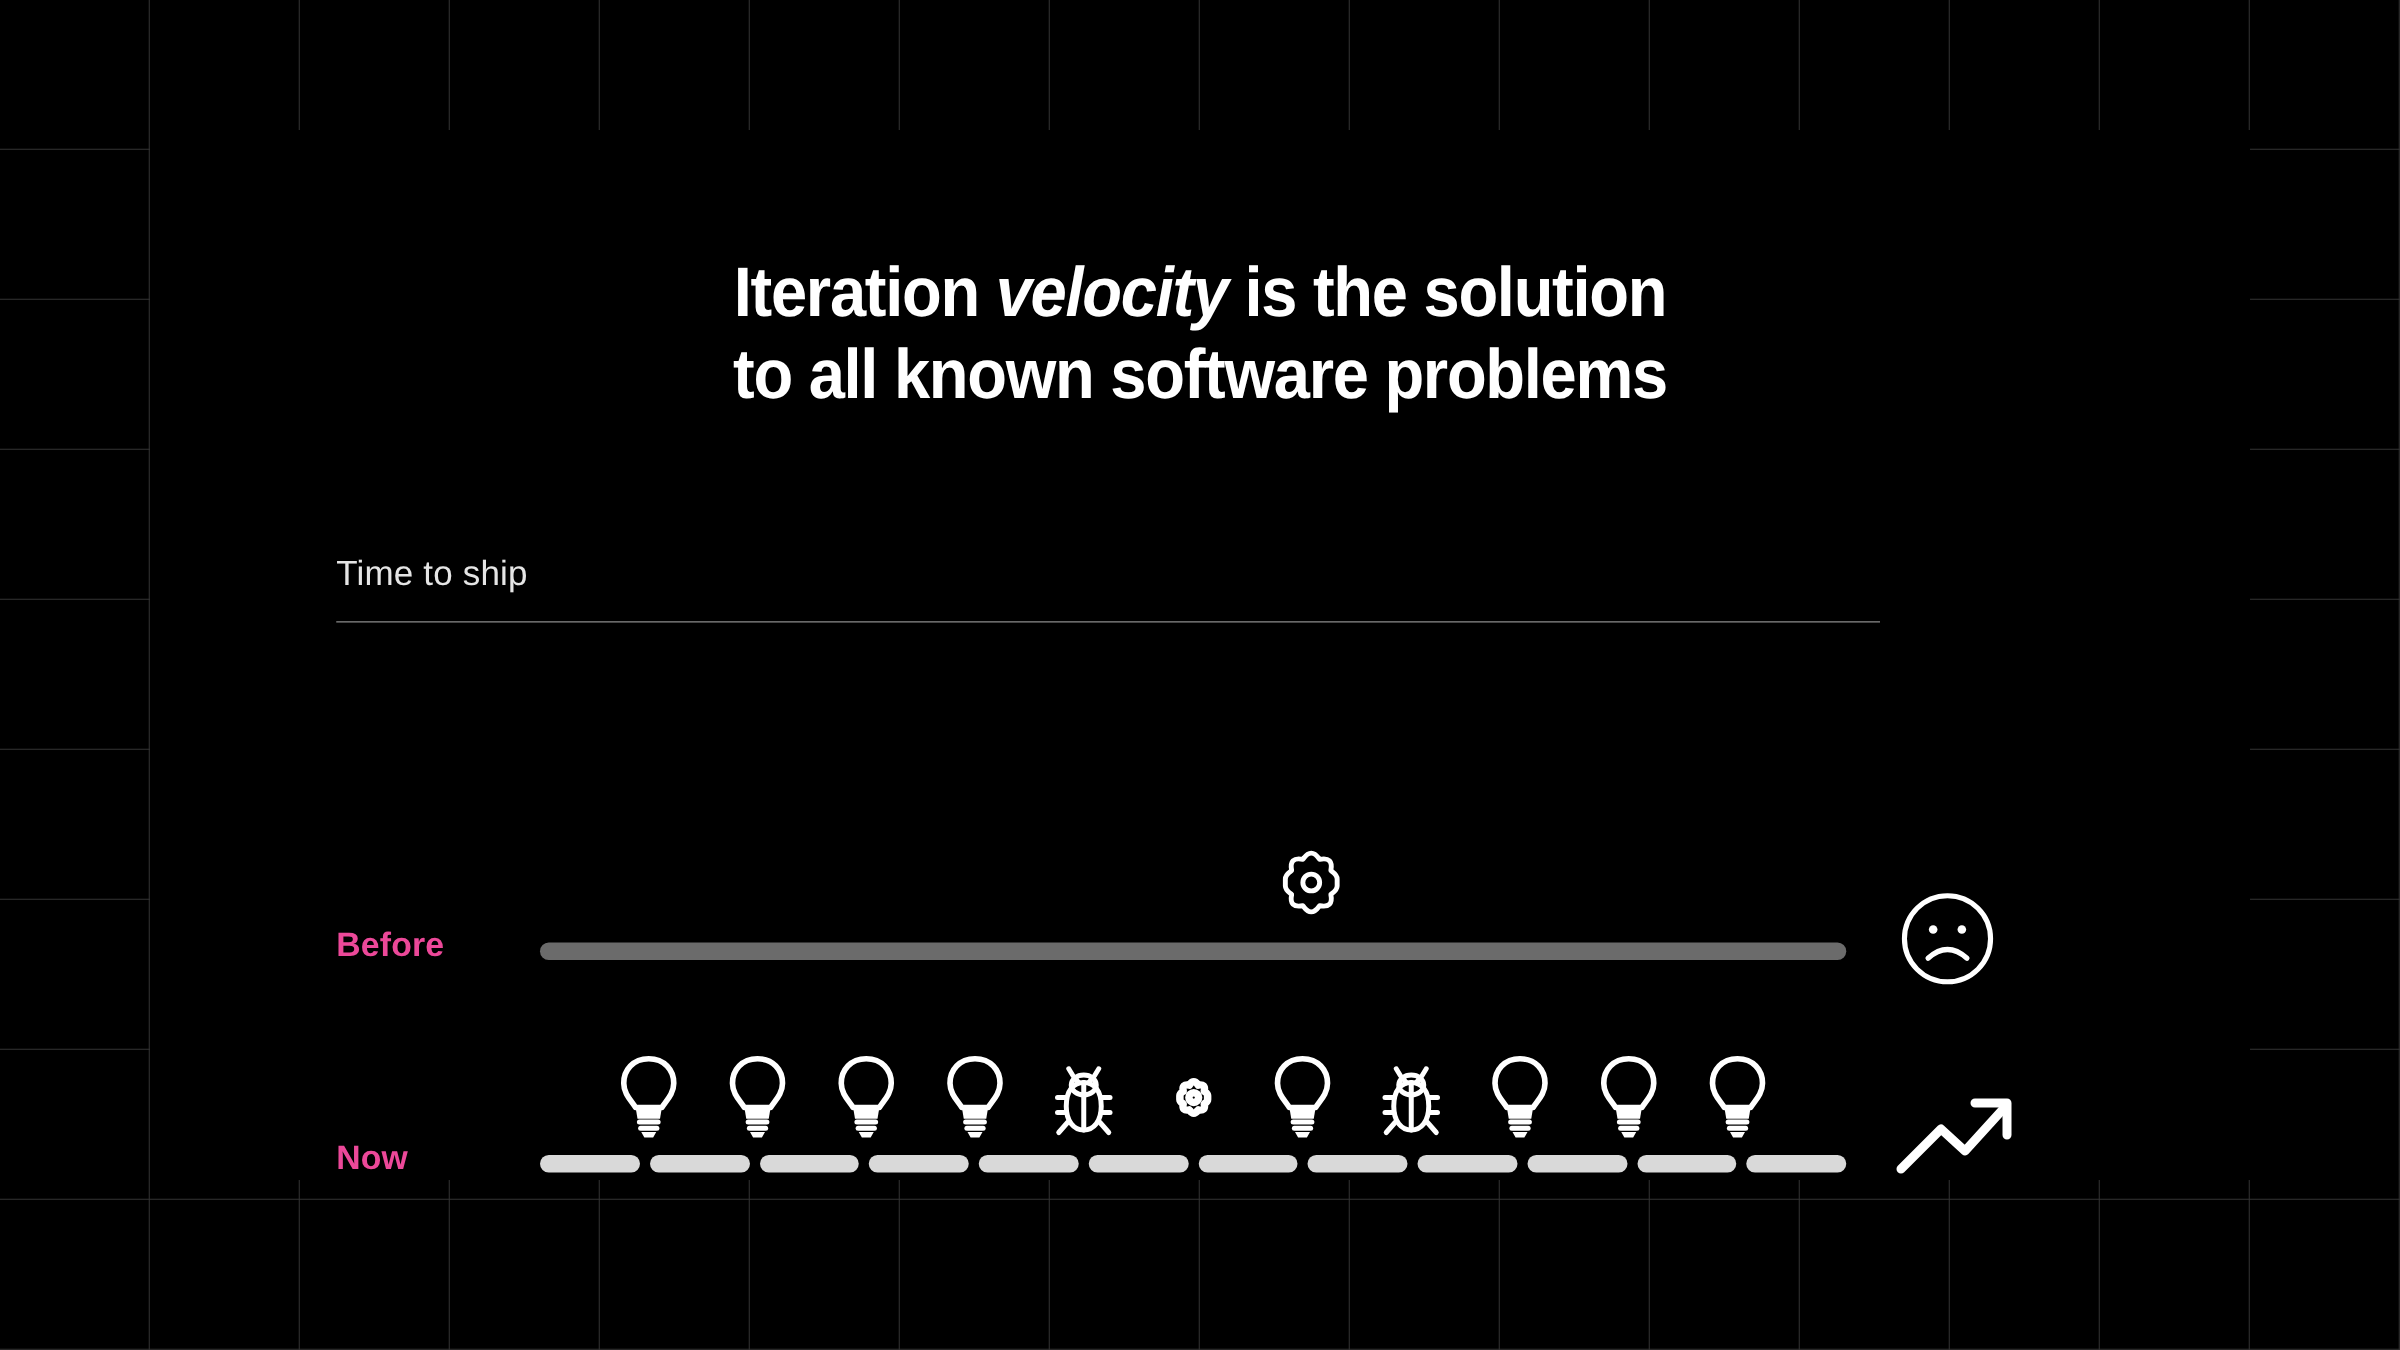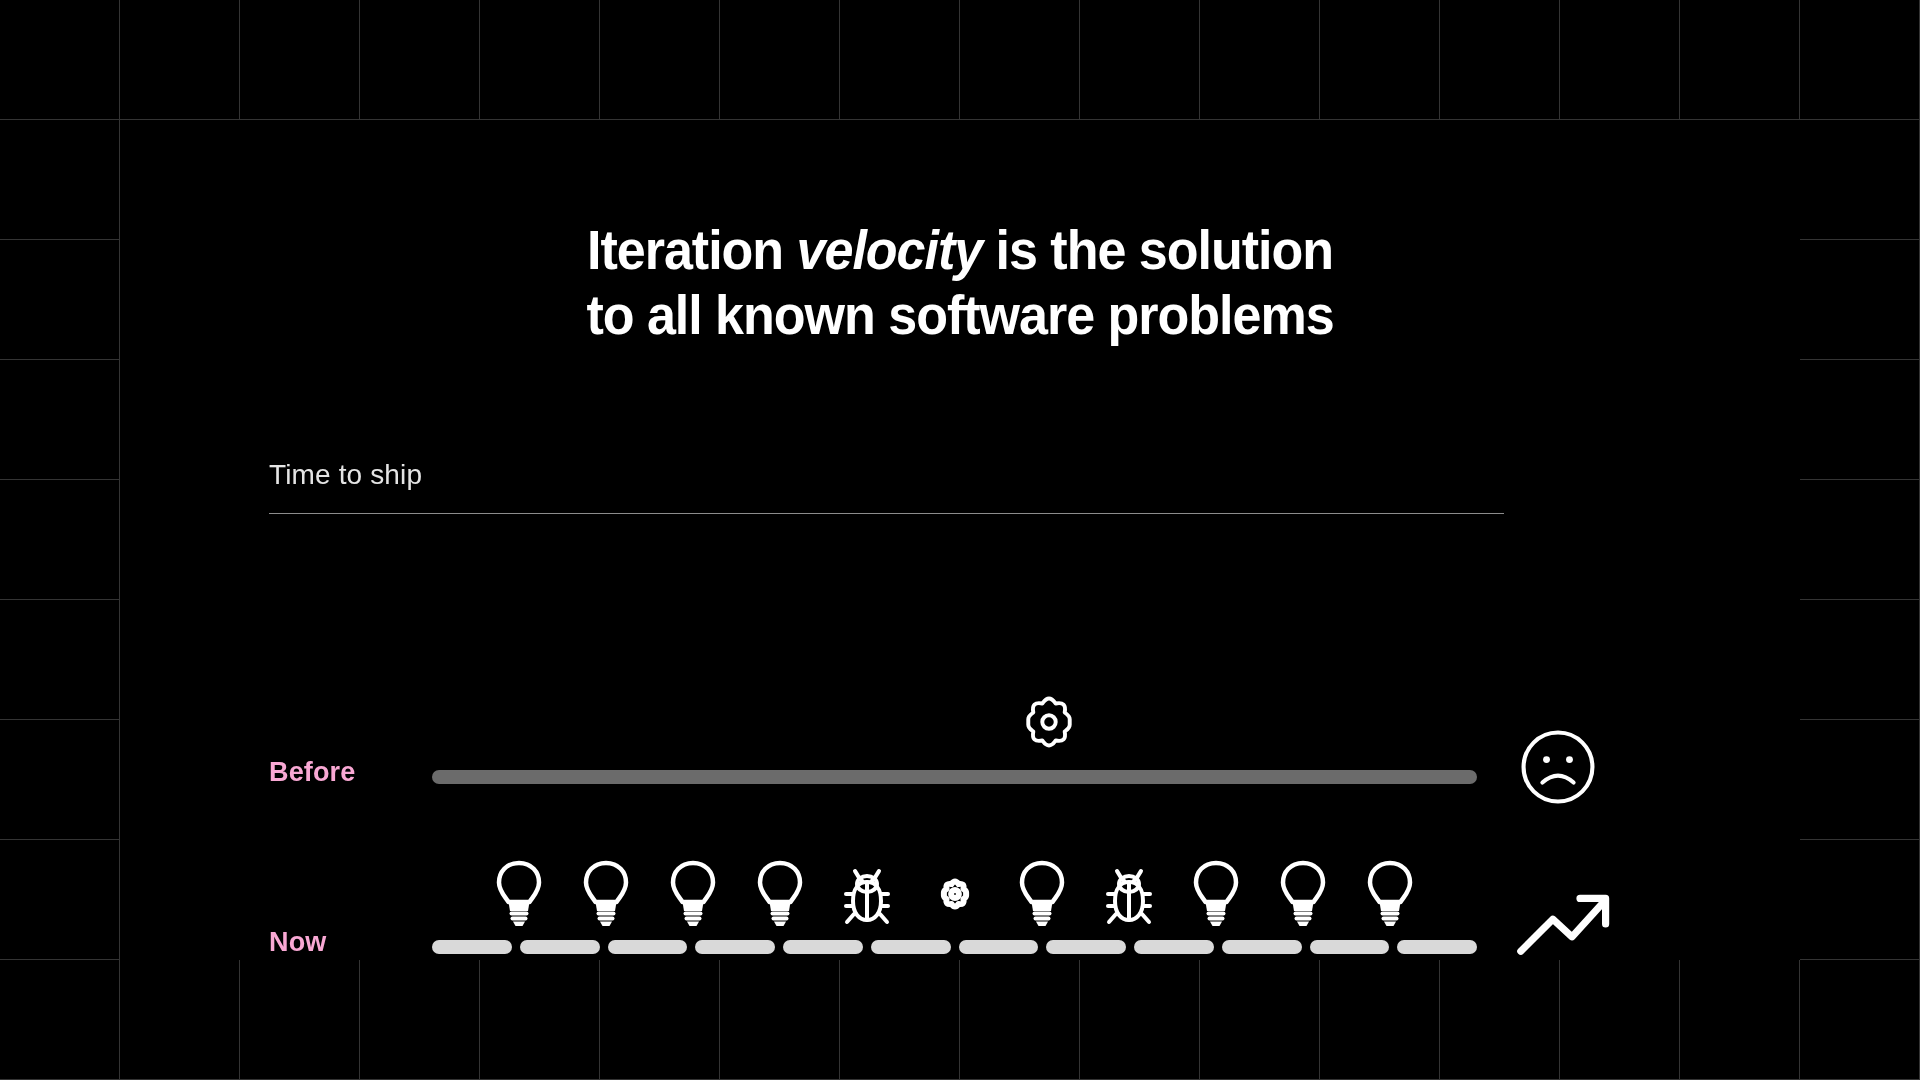--- a/index.html
+++ b/index.html
@@ -27,21 +27,21 @@
       linear-gradient(to right, #343434 1px, transparent 1px),
       linear-gradient(to bottom, #343434 1px, transparent 1px);
     background-size: 120px 120px;
     background-position: -1px -1px;
   }
 
   
   #content-panel {
     position: absolute;
     left: 120px;
-    top: 120px;
+    top: 104px;
     width: 1680px;
     height: 840px;
     background: #000000;
   }
 
   
   #headline {
     position: absolute;
     left: 0;
     top: 98px;
@@ -76,21 +76,21 @@
     left: 149px;
     top: 393px;
     width: 1235px;
     height: 1px;
     background: #8c8c8c;
   }
 
   
   .row-label {
     position: absolute;
-    color: #f9a8d4;
+    color: #ec4899;
     font-size: 27px;
     font-weight: 700;
     letter-spacing: 0.005em;
   }
   #before-label { left: 149px; top: 637px; }
   #now-label    { left: 149px; top: 807px; }
 
   
   #before-bar {
     position: absolute;

